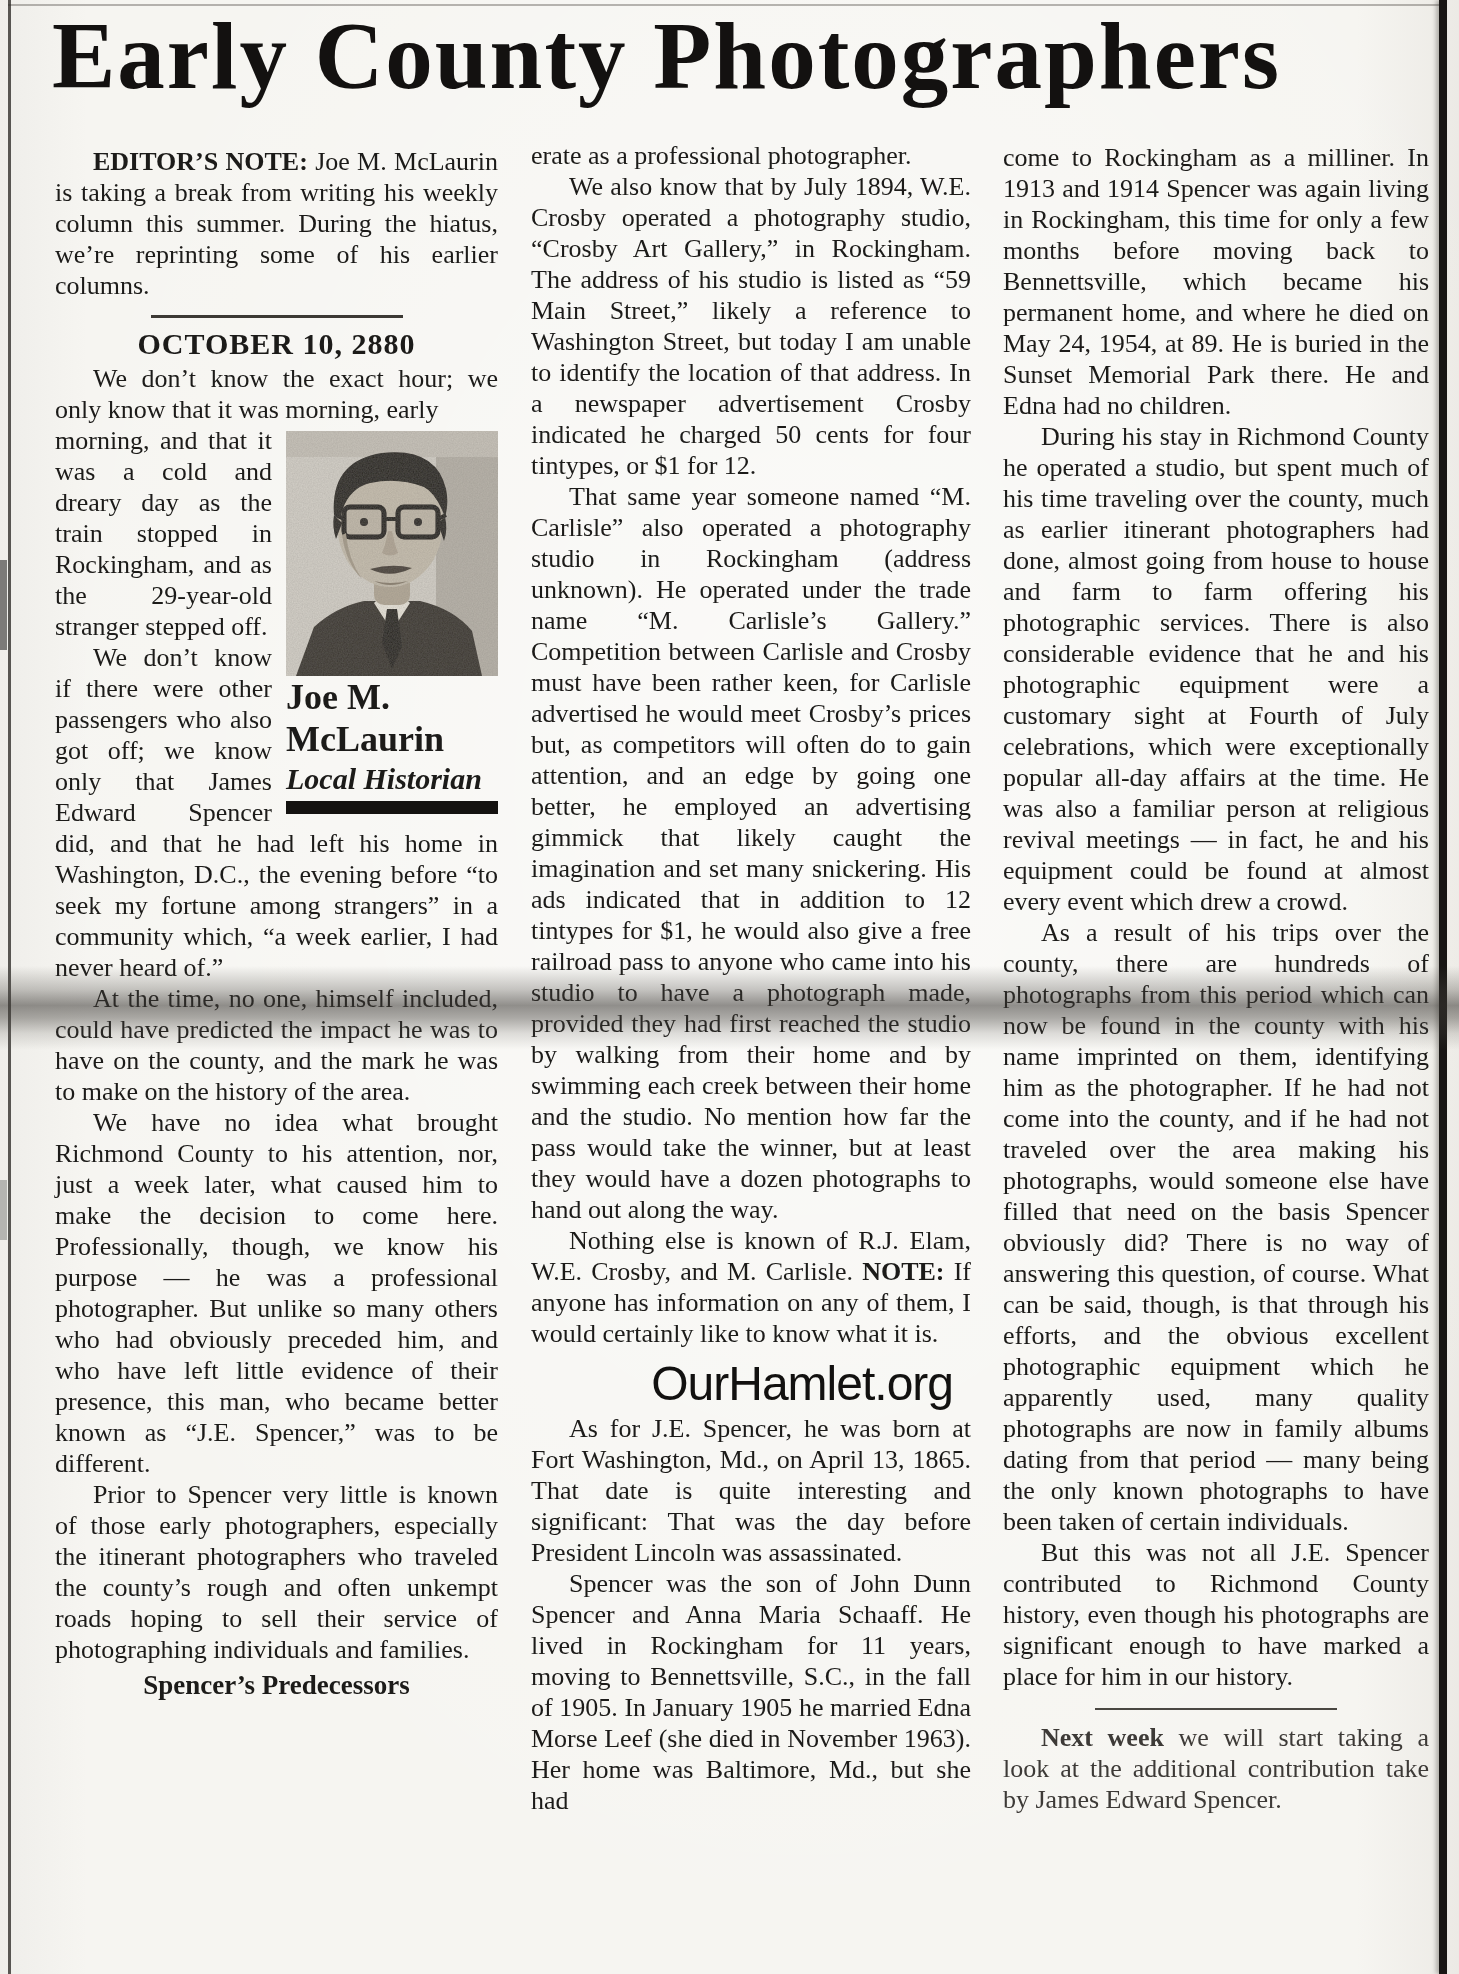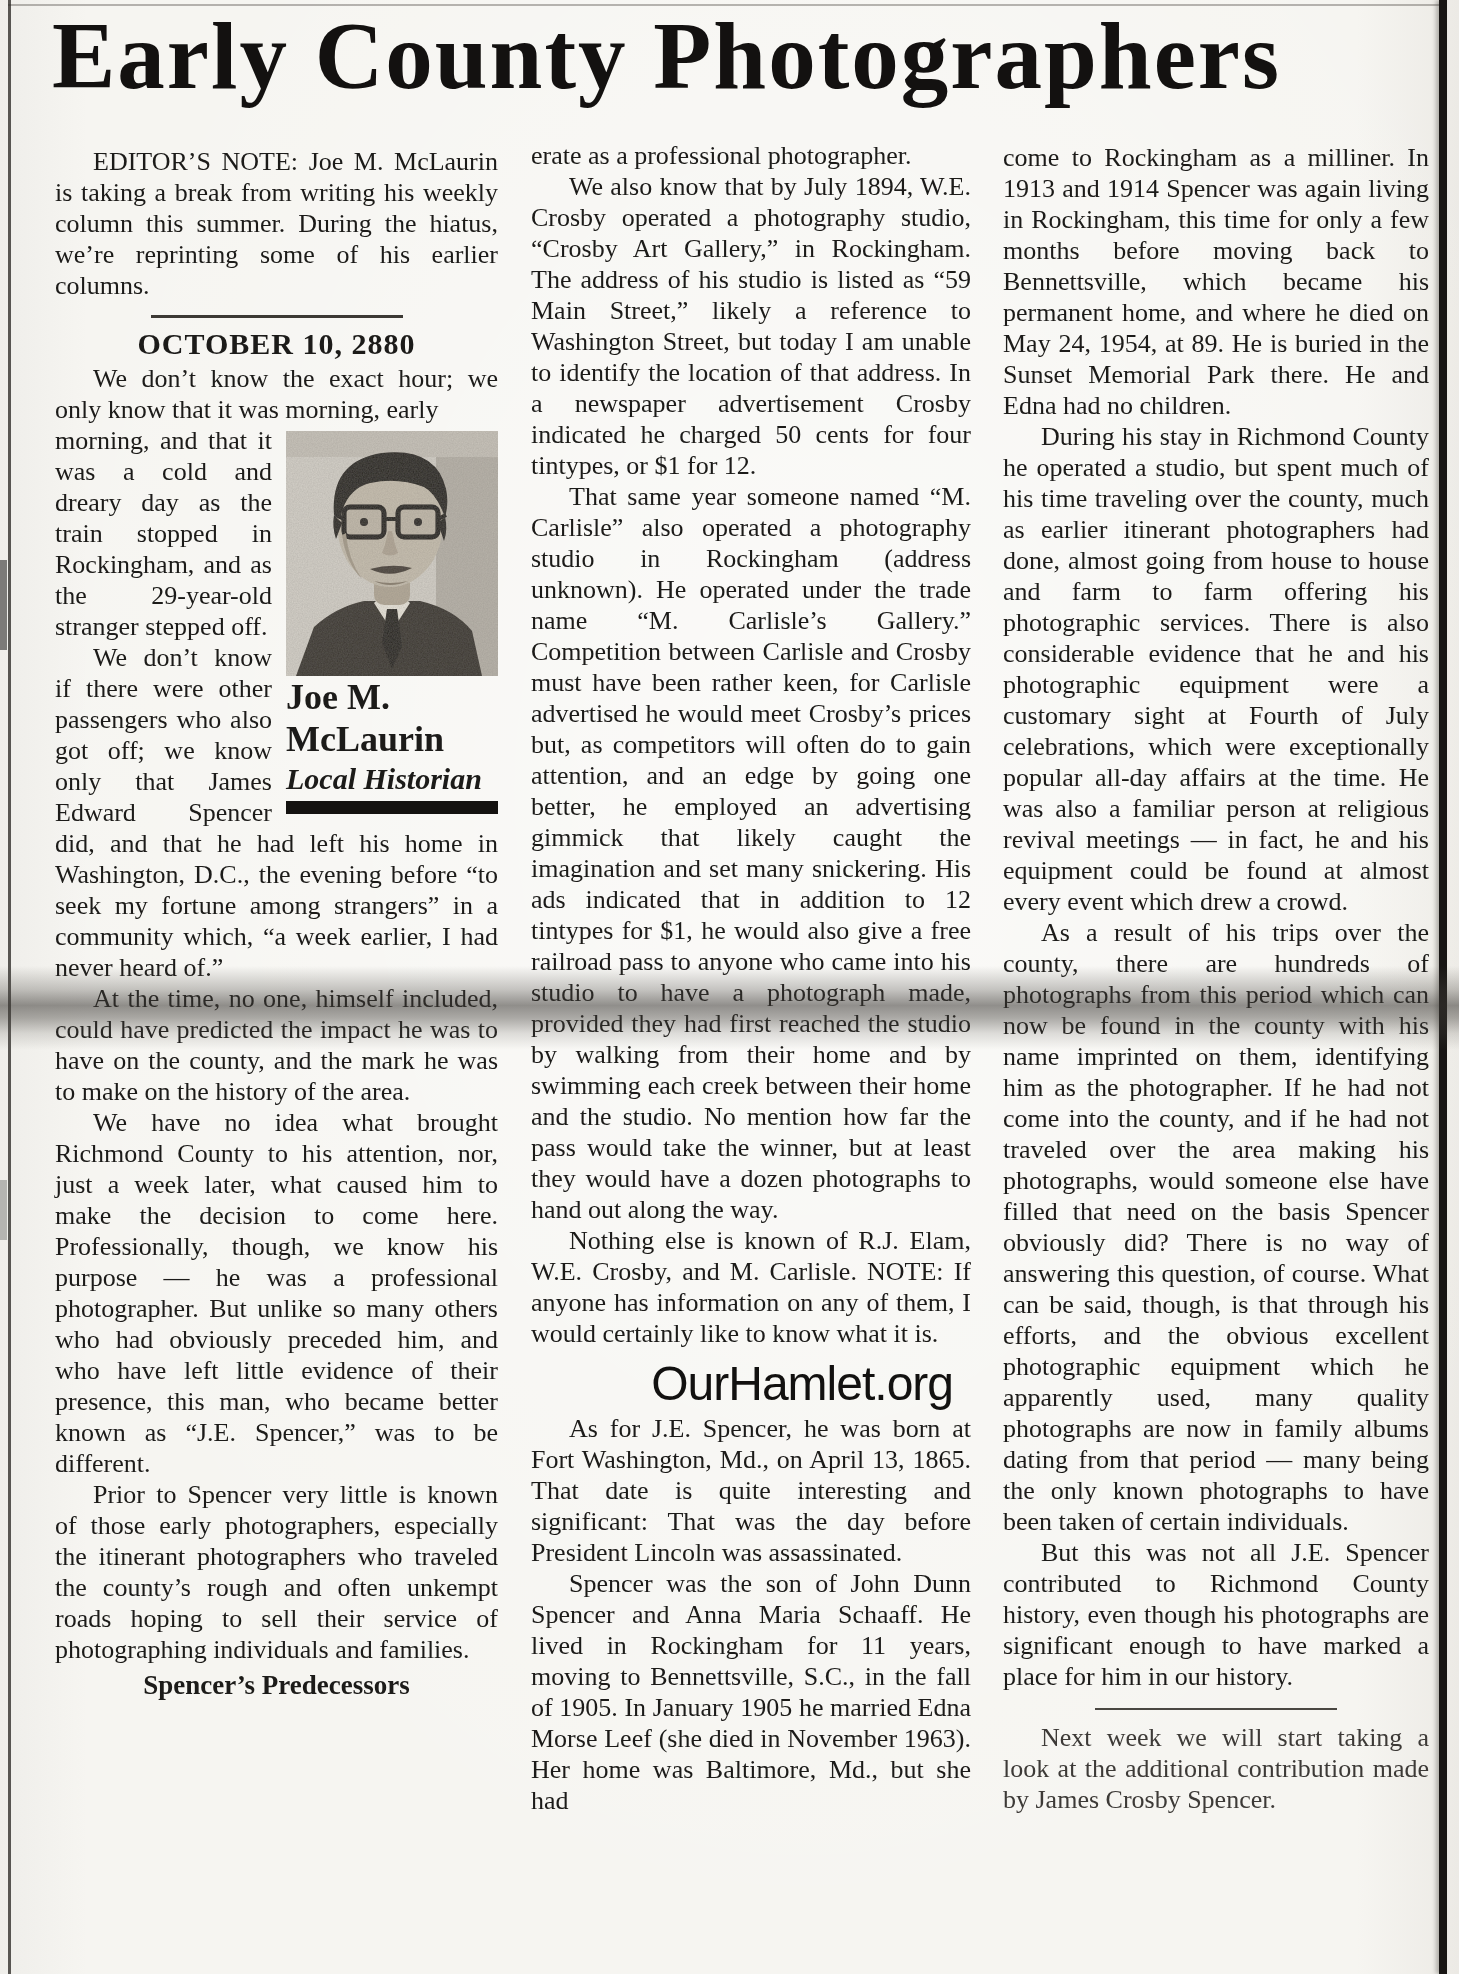--- a/index.html
+++ b/index.html
@@ -37,21 +37,21 @@
     font-size:95px;line-height:112px;font-weight:bold;
     letter-spacing:2px;color:#131110;white-space:nowrap;
   }
   
   .col{position:absolute;font-size:26px;line-height:31px;}
   .col-1{left:55px;top:146px;width:443px;}
   .col-2{left:531px;top:140px;width:440px;}
   .col-3{left:1003px;top:142px;width:426px;}
   .col p{margin:0;text-align:justify;}
   .indent{text-indent:38px;}
-  .bold{font-weight:normal;margin-top:13px;}
+  .bold{font-weight:bold;margin-top:13px;}
   .faded{color:#787470;}
   .dim{color:#3d3a37;}
   .section-head{font-weight:bold;text-align:center;font-size:27px;margin:5px 0 2px 0;}
   .date-head{font-weight:bold;text-align:center;font-size:30px;letter-spacing:1px;margin:10px 0 4px 0;}
   .divider{border:none;height:3px;background:#3c3934;width:252px;margin:14px auto 8px auto;}
   .divider-thin{border:none;height:2px;background:#4a4742;width:242px;margin:16px auto 12px auto;}
   
   .photo-box{float:right;width:212px;margin:6px 0 4px 14px;}
   .photo-frame{width:212px;height:245px;display:block;}
   .caption-name{font-weight:bold;font-size:36px;line-height:42px;margin-top:0;}
@@ -153,17 +153,17 @@
     <p class="indent">As for J.E. Spencer, he was born at Fort Washington, Md., on April 13, 1865. That date is quite interesting and significant: That was the day before President Lincoln was assassinated.</p>
     <p class="indent">Spencer was the son of John Dunn Spencer and Anna Maria Schaaff. He lived in Rockingham for 11 years, moving to Bennettsville, S.C., in the fall of 1905. In January 1905 he married Edna Morse Leef (she died in November 1963). Her home was Baltimore, Md., but she had</p>
   </div>
 
   <div class="col col-3">
     <p>come to Rockingham as a milliner. In 1913 and 1914 Spencer was again living in Rockingham, this time for only a few months before moving back to Bennettsville, which became his permanent home, and where he died on May 24, 1954, at 89. He is buried in the Sunset Memorial Park there. He and Edna had no children.</p>
     <p class="indent">During his stay in Richmond County he operated a studio, but spent much of his time traveling over the county, much as earlier itinerant photographers had done, almost going from house to house and farm to farm offering his photographic services. There is also considerable evidence that he and his photographic equipment were a customary sight at Fourth of July celebrations, which were exceptionally popular all-day affairs at the time. He was also a familiar person at religious revival meetings — in fact, he and his equipment could be found at almost every event which drew a crowd.</p>
     <p class="indent">As a result of his trips over the county, there are hundreds of photographs from this period which can now be found in the county with his name imprinted on them, identifying him as the photographer. If he had not come into the county, and if he had not traveled over the area making his photographs, would someone else have filled that need on the basis Spencer obviously did? There is no way of answering this question, of course. What can be said, though, is that through his efforts, and the obvious excellent photographic equipment which he apparently used, many quality photographs are now in family albums dating from that period — many being the only known photographs to have been taken of certain individuals.</p>
     <p class="indent">But this was not all J.E. Spencer contributed to Richmond County history, even though his photographs are significant enough to have marked a place for him in our history.</p>
     <hr class="divider-thin">
-    <p class="indent dim"><span class="bold">Next week</span><span> we will start taking a look at the additional contribution made by James Crosby Spencer.</span></p>
+    <p class="indent dim"><span class="bold">Next week</span><span> we will start taking a look at the additional contribution take by James Edward Spencer.</span></p>
   </div>
 
   <div class="smear"></div>
 </div>
 
 </body></html>

